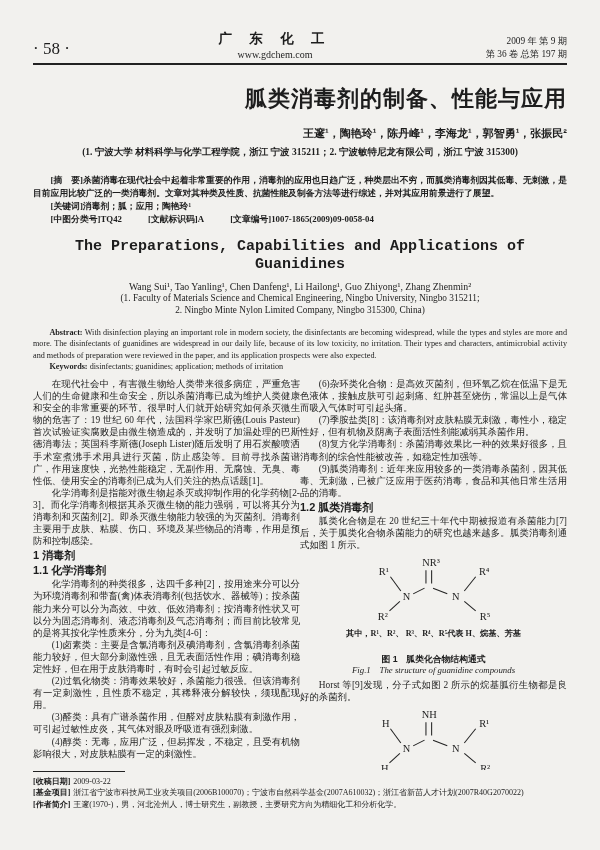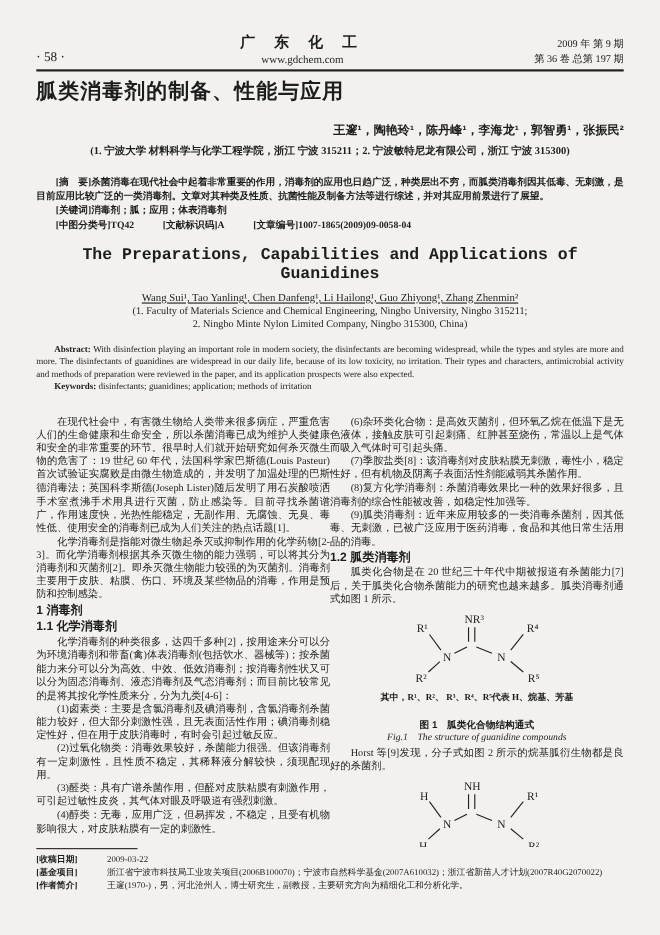--- a/index.html
+++ b/index.html
@@ -2,40 +2,40 @@
 <html><head>
 <meta charset="utf-8">
 <style>
   html,body{margin:0;padding:0;}
   body{width:600px;height:850px;background:#e9e8e5;font-family:"Liberation Serif","DejaVu Serif",serif;}
   .page{position:relative;width:600px;height:850px;background:#f2f1ee;color:#1d1d1d;overflow:hidden;}
   .content{position:absolute;inset:0;padding:30px 33px 0;box-sizing:border-box;}
 
   
   .header{display:flex;align-items:flex-end;border-bottom:2px solid #222;padding-bottom:3px;}
-  .h-left{width:70px;font-size:12px;padding-bottom:1px;}
+  .h-left{width:70px;font-size:17px;padding-bottom:1px;}
   .h-center{flex:1;text-align:center;}
   .journal-name{font-size:13.5px;letter-spacing:7px;font-weight:bold;}
   .journal-site{font-size:10px;margin-top:1px;}
   .h-right{width:120px;text-align:right;font-size:9.3px;line-height:12.5px;}
 
   
-  .title-cn{margin:5px 0 0;text-align:left;font-family:"Liberation Sans","DejaVu Sans",sans-serif;font-weight:700;font-size:19px;line-height:28px;letter-spacing:1px;}
+  .title-cn{margin:20px 0 0;text-align:right;font-family:"Liberation Sans","DejaVu Sans",sans-serif;font-weight:700;font-size:22px;line-height:28px;letter-spacing:1px;}
   .authors-cn{margin-top:13px;text-align:right;font-family:"Liberation Sans","DejaVu Sans",sans-serif;font-weight:700;font-size:11px;}
   .affil-cn{margin-top:5px;text-align:center;font-size:9.5px;font-weight:600;}
 
   
   .abstract-cn{margin-top:15px;font-size:8.8px;line-height:13px;text-align:justify;text-indent:2em;font-weight:600;}
   .keywords-cn{font-size:8.8px;line-height:13px;text-indent:2em;font-weight:600;}
   .class-line{font-size:8.8px;line-height:13px;text-indent:2em;font-weight:600;}
   .class-line span{margin-right:26px;}
 
   
   .title-en{margin:12px 0 0;text-align:center;font-size:15px;line-height:18px;font-weight:700;font-family:Liberation Mono, monospace;}
-  .authors-en{margin-top:7px;text-align:center;font-size:9.8px;text-decoration:underline;}
+  .authors-en{margin-top:7px;text-align:center;font-size:9.8px;}
   .affil-en{text-align:center;font-size:9.3px;line-height:12px;}
   .abstract-en{margin-top:11px;font-size:8.2px;line-height:11.4px;text-align:justify;text-indent:2em;}
   .keywords-en{font-size:8.2px;line-height:11.4px;text-indent:2em;}
   .abs-label-en{font-weight:700;}
 
   
   .columns{position:absolute;top:378px;left:33px;right:33px;height:392px;overflow:hidden;display:flex;}
   .col{flex:1;font-size:9.4px;line-height:12.1px;text-align:justify;}
   .col p{margin:0;text-indent:2em;}
   .col h3{margin:1px 0;font-family:"Liberation Sans","DejaVu Sans",sans-serif;font-size:11px;line-height:14px;font-weight:700;}
@@ -43,21 +43,21 @@
   
   .figure{margin:2px 0 3px;text-align:center;}
   .struct{display:block;margin:0 auto;}
   .fig-note{font-size:8.2px;line-height:10.4px;text-align:center;text-indent:0;font-weight:600;}
   .fig-cap-cn{font-family:"Liberation Sans","DejaVu Sans",sans-serif;font-weight:700;font-size:8.8px;line-height:11px;margin-top:14px;}
   .fig-cap-en{font-size:8.8px;line-height:11px;font-style:italic;}
 
   
   .footnotes{position:absolute;top:771px;left:33px;right:33px;font-size:8px;line-height:11.3px;}
   .foot-rule{width:92px;border-top:1.5px solid #222;margin-bottom:4px;}
-  .foot-label{margin-right:27px;font-weight:600;}
+  .foot-label{margin-right:3px;font-weight:600;}
 </style>
 </head>
 <body>
 
 <div class="page">
   <div class="content">
 
     <div class="header">
       <div class="h-left">· 58 ·</div>
       <div class="h-center">
@@ -68,21 +68,21 @@
         <div>2009 年 第 9 期</div>
         <div>第 36 卷 总第 197 期</div>
       </div>
     </div>
 
     <h1 class="title-cn">胍类消毒剂的制备、性能与应用</h1>
     <div class="authors-cn">王邃¹，陶艳玲¹，陈丹峰¹，李海龙¹，郭智勇¹，张振民²</div>
     <div class="affil-cn">(1. 宁波大学 材料科学与化学工程学院，浙江 宁波 315211；2. 宁波敏特尼龙有限公司，浙江 宁波 315300)</div>
 
     <div class="abstract-cn"><span>[摘　要]</span><span>杀菌消毒在现代社会中起着非常重要的作用，消毒剂的应用也日趋广泛，种类层出不穷，而胍类消毒剂因其低毒、无刺激，是目前应用比较广泛的一类消毒剂。文章对其种类及性质、抗菌性能及制备方法等进行综述，并对其应用前景进行了展望。</span></div>
-    <div class="keywords-cn"><span>[关键词]</span><span>消毒剂；胍；应用；体表消毒剂</span></div>
+    <div class="keywords-cn"><span>[关键词]</span><span>消毒剂；胍；应用；陶艳玲¹</span></div>
     <div class="class-line">
       <span>[中图分类号]TQ42</span><span>[文献标识码]A</span><span>[文章编号]1007-1865(2009)09-0058-04</span>
     </div>
 
     <h2 class="title-en">The Preparations, Capabilities and Applications of Guanidines</h2>
     <div class="authors-en">Wang Sui¹, Tao Yanling¹, Chen Danfeng¹, Li Hailong¹, Guo Zhiyong¹, Zhang Zhenmin²</div>
     <div class="affil-en">(1. Faculty of Materials Science and Chemical Engineering, Ningbo University, Ningbo 315211;</div>
     <div class="affil-en">2. Ningbo Minte Nylon Limited Company, Ningbo 315300, China)</div>
 
     <div class="abstract-en"><span class="abs-label-en">Abstract:</span> <span>With disinfection playing an important role in modern society, the disinfectants are becoming widespread, while the types and styles are more and more. The disinfectants of guanidines are widespread in our daily life, because of its low toxicity, no irritation. Their types and characters, antimicrobial activity and methods of preparation were reviewed in the paper, and its application prospects were also expected.</span></div>

